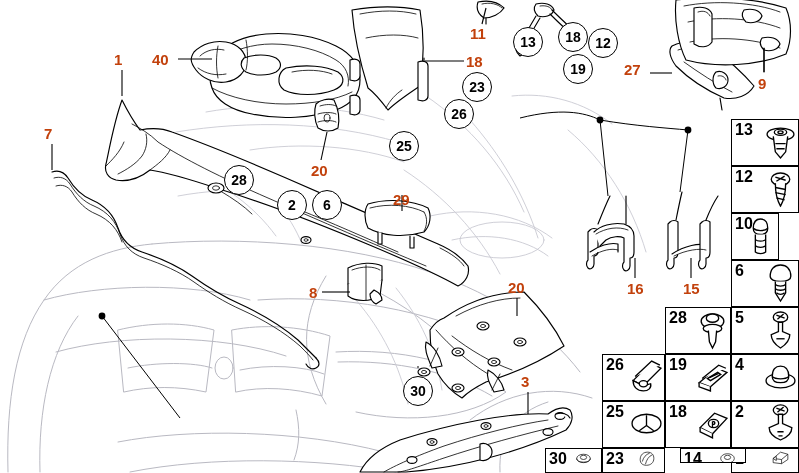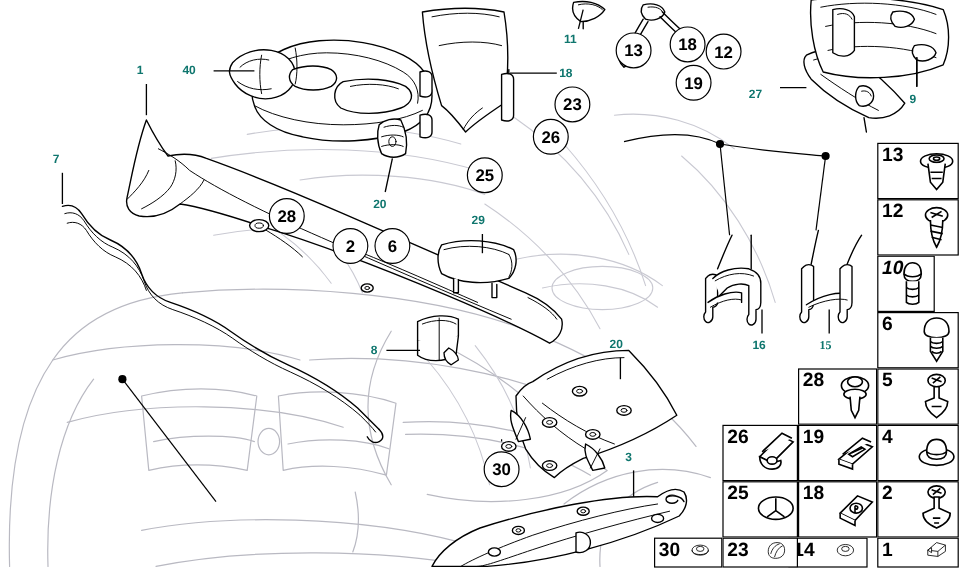--- a/index.html
+++ b/index.html
@@ -9,25 +9,25 @@
     font-family:"Liberation Sans", sans-serif;
     color:#000;
   }
   #stage{position:absolute;left:0;top:0;width:799px;height:473px;}
   #art{position:absolute;left:0;top:0;}
 
   
   .num{
     position:absolute;
     font-weight:bold;
-    font-size:10px;
+    font-size:15px;
     line-height:15px;
     letter-spacing:0px;
     white-space:nowrap;
-    color:#0f766e;
+    color:#c2410c;
   }
   
   .balloon{
     position:absolute;
     width:30px;height:30px;
     border:1.6px solid #000;
     border-radius:50%;
     background:#fff;
     display:flex;align-items:center;justify-content:center;
     font-weight:bold;font-size:14px;line-height:14px;
@@ -381,30 +381,30 @@
         <line x1="635" y1="278" x2="635" y2="258"></line>
         <line x1="691" y1="278" x2="691" y2="258"></line>
       </g>
   </svg>
 
   <div id="callout-layer">
       <div class="num" style="left: 114px; top: 52px;">1</div>
       <div class="num" style="left: 44px; top: 126px;">7</div>
       <div class="num" style="left: 152px; top: 52px;">40</div>
       <div class="num" style="left: 311px; top: 163px;">20</div>
-      <div class="num" style="left: 393px; top: 177px;">29</div>
+      <div class="num" style="left: 393px; top: 192px;">29</div>
       <div class="num" style="left: 309px; top: 285px;">8</div>
       <div class="num" style="left: 508px; top: 280px;">20</div>
       <div class="num" style="left: 521px; top: 374px;">3</div>
       <div class="num" style="left: 470px; top: 26px;">11</div>
       <div class="num" style="left: 466px; top: 54px;">18</div>
-      <div class="num" style="left: 624px; top: 72px;">27</div>
+      <div class="num" style="left: 624px; top: 62px;">27</div>
       <div class="num" style="left: 758px; top: 76px;">9</div>
       <div class="num" style="left: 627px; top: 281px;">16</div>
-      <div class="num" style="left: 683px; top: 281px; font-family: Liberation Serif, serif;">15</div>
+      <div class="num" style="left: 683px; top: 281px;">15</div>
       <div class="balloon" style="left: 224px; top: 165px;">28</div>
       <div class="balloon" style="left: 277px; top: 190px;">2</div>
       <div class="balloon" style="left: 312px; top: 190px;">6</div>
       <div class="balloon" style="left: 389px; top: 131px;">25</div>
       <div class="balloon" style="left: 444px; top: 99px;">26</div>
       <div class="balloon" style="left: 462px; top: 72px;">23</div>
       <div class="balloon" style="left: 513px; top: 27px;">13</div>
       <div class="balloon" style="left: 558px; top: 22px;">18</div>
       <div class="balloon" style="left: 588px; top: 28px;">12</div>
       <div class="balloon" style="left: 563px; top: 54px;">19</div>
@@ -424,21 +424,21 @@
       </div>
       <div class="cell" style="left: 731px; top: 166px; width: 68px; height: 47px;">
         <div class="cnum">12</div>
         <div class="cart"><svg width="33" height="43" viewBox="0 0 32 40" preserveAspectRatio="xMidYMid meet">
             <ellipse cx="16" cy="11" rx="9" ry="6" fill="#fff" stroke="#000" stroke-width="1.3"></ellipse>
             <path d="M11 9 L21 12 M12 13 L20 8" stroke="#000" fill="none" stroke-width="1.3"></path>
             <path d="M11 15 C11 24 13 32 16 37 C19 32 21 24 21 15" fill="#fff" stroke="#000" stroke-width="1.3"></path>
             <path d="M11 19 L21 21 M11 24 L21 26 M12 29 L20 31" stroke="#000" fill="none" stroke-width="1.3"></path>
           </svg></div>
       </div>
-      <div class="cell" style="left: 731px; top: 213px; width: 48px; height: 47px; font-style: italic;">
+      <div class="cell" style="left: 731px; top: 213px; width: 48px; height: 47px;">
         <div class="cnum">10</div>
         <div class="cart"><svg width="33" height="43" viewBox="0 0 32 40" preserveAspectRatio="xMidYMid meet">
             <path d="M9 13 C9 7 12 4 16 4 C20 4 23 7 23 13 C23 17 20 19 16 19 C12 19 9 17 9 13 Z" fill="#fff" stroke="#000" stroke-width="1.3"></path>
             <path d="M9 13 C12 16 20 16 23 13" stroke="#000" fill="none" stroke-width="1.3"></path>
             <path d="M11 19 L11 36 C13 38 19 38 21 36 L21 19" fill="#fff" stroke="#000" stroke-width="1.3"></path>
             <path d="M11 24 C13 26 19 26 21 24 M11 30 C13 32 19 32 21 30" stroke="#000" fill="none" stroke-width="1.3"></path>
           </svg></div>
       </div>
       <div class="cell" style="left: 731px; top: 260px; width: 68px; height: 47px;">
         <div class="cnum">6</div>
@@ -503,21 +503,21 @@
       </div>
       <div class="cell" style="left: 665px; top: 401px; width: 66px; height: 47px;">
         <div class="cnum">18</div>
         <div class="cart"><svg width="33" height="43" viewBox="0 0 32 40" preserveAspectRatio="xMidYMid meet">
             <path d="M4 24 L18 10 L30 15 L16 30 Z" fill="#fff" stroke="#000" stroke-width="1.3"></path>
             <ellipse cx="17" cy="20" rx="5" ry="4" fill="#fff" stroke="#000" stroke-width="1.3"></ellipse>
             <path d="M16 18 L16 24 M16 18 C19 18 19 21 16 21" stroke="#000" fill="none" stroke-width="1.3"></path>
             <path d="M4 24 L4 28 L16 34 L16 30" fill="#fff" stroke="#000" stroke-width="1.3"></path>
           </svg></div>
       </div>
-      <div class="cell" style="left: 657px; top: 448px; width: 66px; height: 25px;">
+      <div class="cell" style="left: 680px; top: 448px; width: 66px; height: 15px;">
         <div class="cnum">14</div>
         <div class="cart"><svg width="33" height="21" viewBox="0 0 32 40" preserveAspectRatio="xMidYMid meet">
             <ellipse cx="16" cy="18" rx="13" ry="9" fill="#fff" stroke="#000" stroke-width="1.3"></ellipse>
             <ellipse cx="16" cy="16" rx="6" ry="4" fill="#fff" stroke="#000" stroke-width="1.3"></ellipse>
           </svg></div>
       </div>
       <div class="cell" style="left: 602px; top: 354px; width: 63px; height: 47px;">
         <div class="cnum">26</div>
         <div class="cart"><svg width="33" height="43" viewBox="0 0 32 40" preserveAspectRatio="xMidYMid meet">
             <path d="M3 24 L20 7 L30 12 L13 29 Z" fill="#fff" stroke="#000" stroke-width="1.3"></path>

